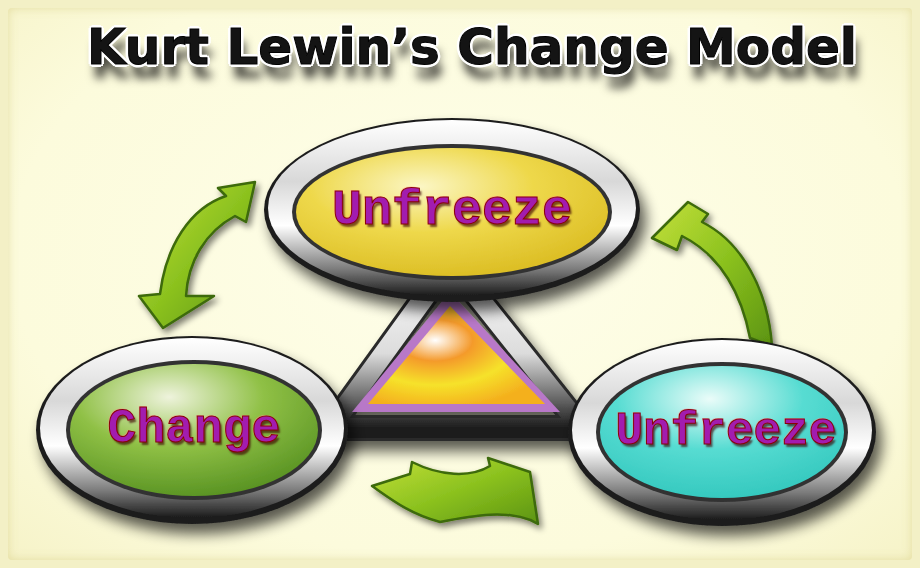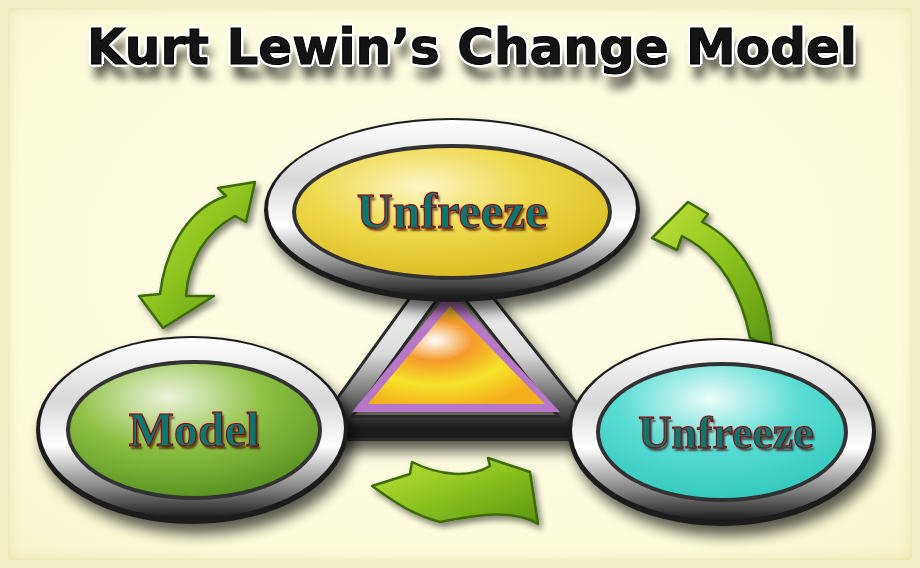--- a/index.html
+++ b/index.html
@@ -23,22 +23,22 @@
       -webkit-text-stroke: 1px #000;
       text-shadow:
         -2px -2px 0 #fff, 2px -2px 0 #fff, -2px 2px 0 #fff, 2px 2px 0 #fff,
         0 -3px 0 #fff, 0 3px 0 #fff, -3px 0 0 #fff, 3px 0 0 #fff,
         4px 14px 10px rgba(0,0,0,0.75);
       white-space: nowrap;
     }
     svg.diagram { position: absolute; left: 0; top: 0; }
     .label {
       position: absolute; text-align: center;
-      font-family: Liberation Serif, serif; font-weight: bold;
-      color: #0f766e;
+      font-family: Liberation Mono, monospace; font-weight: bold;
+      color: #a21caf;
       -webkit-text-stroke: 1px #8a0008;
       text-shadow: 2px 3px 2px rgba(60,0,0,0.65), -1px -1px 0 rgba(255,140,140,0.5);
       white-space: nowrap;
     }
   </style>
 </head>
 <body>
 
 <div class="frame"></div>
 
@@ -149,14 +149,14 @@
 
   <g filter="url(#shadow)">
     <ellipse cx="722" cy="432" rx="154" ry="94" fill="#1c1c1c"></ellipse>
     <ellipse cx="722" cy="430" rx="150" ry="90" fill="url(#chrome)"></ellipse>
     <ellipse cx="722" cy="432" rx="126" ry="70" fill="#333"></ellipse>
     <ellipse cx="722" cy="432" rx="122" ry="66" fill="url(#cyanFill)"></ellipse>
   </g>
 </svg>
 
 <div class="label" style="left:302px; top:182px; width:300px; font-size:50px;">Unfreeze</div>
-<div class="label" style="left:64px; top:402px; width:260px; font-size:48px;">Model</div>
+<div class="label" style="left:64px; top:402px; width:260px; font-size:48px;">Change</div>
 <div class="label" style="left:596px; top:406px; width:260px; font-size:46px;">Unfreeze</div>
 
 </body></html>

